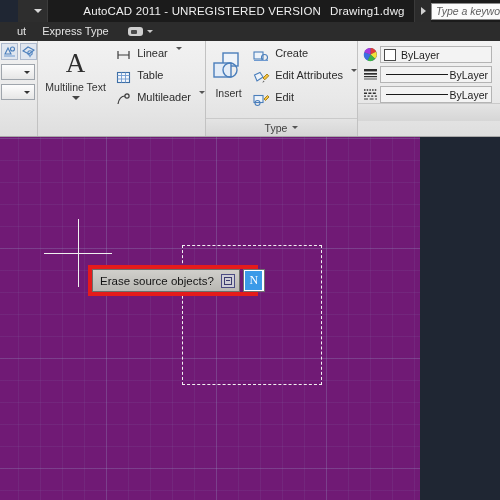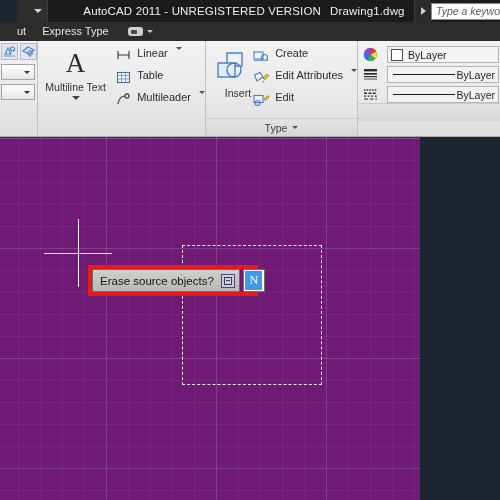--- a/index.html
+++ b/index.html
@@ -239,28 +239,28 @@
     border-right: 3.5px solid transparent;
     border-top: 3.5px solid #555;
     margin-left: 3px;
   }
 
   
   .panel-block { width: 152px; }
   .insert-btn {
     width: 56px;
     display: flex; flex-direction: column;
-    align-items: flex-end;
+    align-items: center;
     padding-top: 5px;
   }
 
   
   .panel-props { width: 142px; border-right: none; }
   .prop-rows { padding: 5px 0 0 3px; display: flex; flex-direction: column; gap: 3px; }
-  .prop-row { display: flex; align-items: center; gap: 8px; text-align: center; }
+  .prop-row { display: flex; align-items: center; gap: 1px; text-align: center; }
   .prop-icon { width: 18px; height: 16px; display: flex; align-items: center; justify-content: center; }
   .prop-field {
     width: 112px; height: 17px;
     background: #f3f3f3;
     border: 1px solid #b4b4b4;
     box-sizing: border-box;
     display: flex; align-items: center;
     overflow: hidden;
   }
   .prop-field.first { justify-content: flex-start; gap: 5px; padding-left: 3px; }

